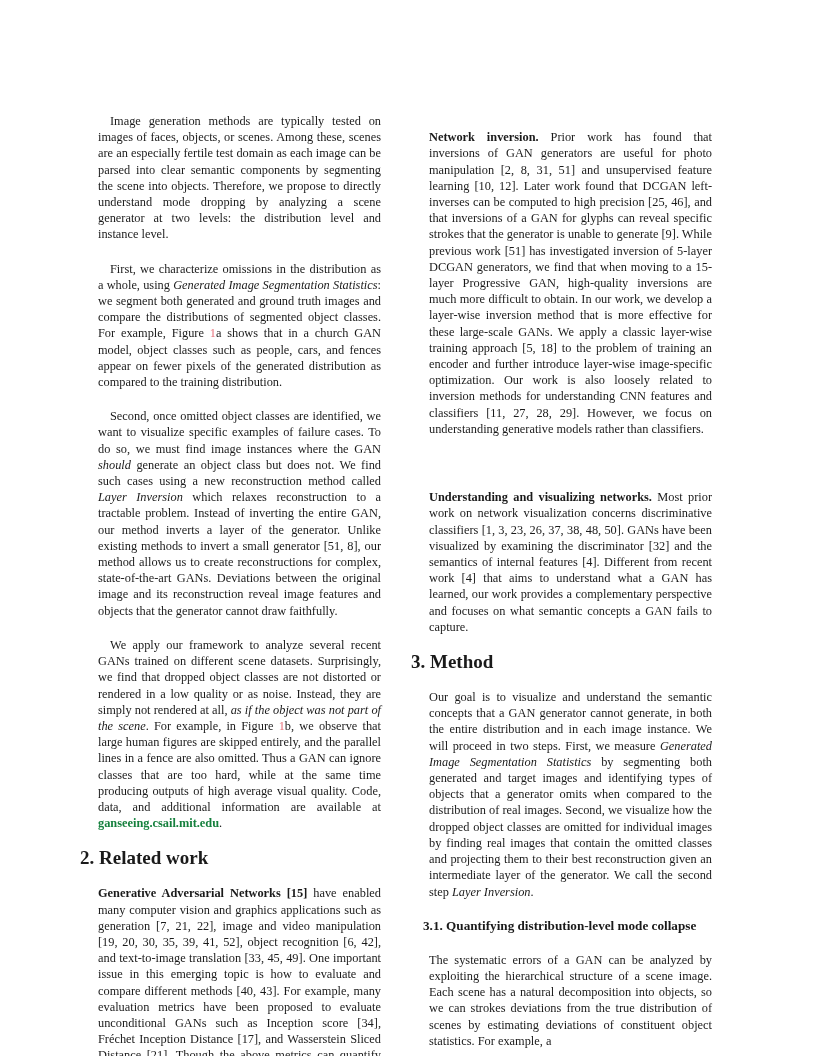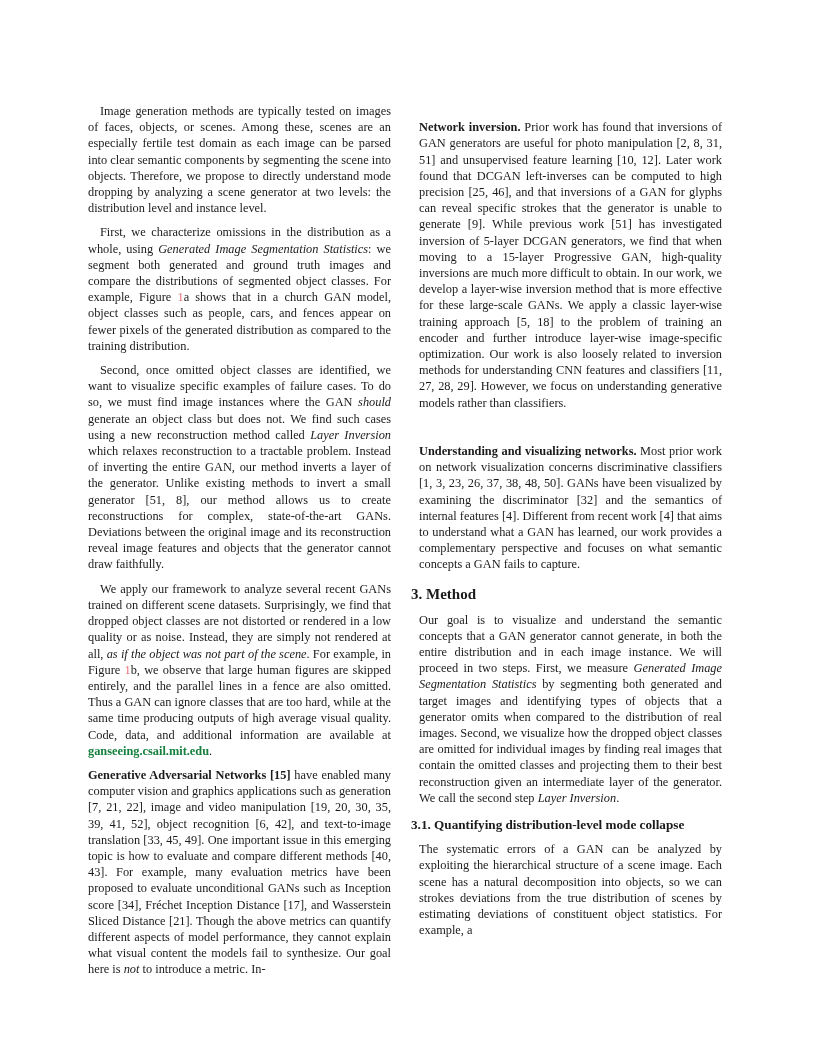--- a/index.html
+++ b/index.html
@@ -1,25 +1,25 @@
 <!DOCTYPE html>
 <html><head>
 <meta charset="utf-8">
 <style>
   html, body { margin: 0; padding: 0; background: #ffffff; }
   body { width: 816px; height: 1056px; position: relative; overflow: hidden;
          font-family: "Liberation Serif", serif; color: #1a1a1a; }
   .col { position: absolute; top: 95px; width: 319px; font-size: 12.35px; line-height: 16.2px; }
   .col-left { left: 80px; }
   .col-right { left: 411px; }
-  p { margin: 8px; text-align: justify; hyphens: manual; }
+  p { margin: 18px; text-align: justify; hyphens: manual; }
   p.indent { text-indent: 12px; }
   .runin { font-weight: bold; }
-  h2 { font-size: 15px; font-weight: bold; margin: 12px 0 9px 0; line-height: 18px; }
-  h3 { font-size: 13.2px; font-weight: bold; margin: 11px 0 7px 0; line-height: 16px; }
+  h2 { font-size: 19px; font-weight: bold; margin: 12px 0 9px 0; line-height: 18px; }
+  h3 { font-size: 13.2px; font-weight: bold; margin: 11px 0 7px 12px; line-height: 16px; }
   .gap { height: 16.2px; }
   .ref-fig { color: #e8707a; }
   .link { color: #15803d; font-weight: bold; }
   em { }
 </style>
 </head>
 <body>
 
 <div class="col col-left">
   <p class="indent">Image generation methods are typically tested on images of faces, objects, or scenes. Among these, scenes are an especially fertile test domain as each image can be parsed into clear semantic components by segmenting the scene into objects. Therefore, we propose to directly understand mode dropping by analyzing a scene generator at two levels: the distribution level and instance level.</p>
@@ -29,20 +29,21 @@
   </p>
 
   <p class="indent">
     <span>Second, once omitted object classes are identified, we want to visualize specific examples of failure cases. To do so, we must find image instances where the GAN </span><em>should</em><span> generate an object class but does not. We find such cases using a new reconstruction method called </span><em>Layer Inversion</em><span> which relaxes reconstruction to a tractable problem. Instead of inverting the entire GAN, our method inverts a layer of the generator. Unlike existing methods to invert a small generator [51, 8], our method allows us to create reconstructions for complex, state-of-the-art GANs. Deviations between the original image and its reconstruction reveal image features and objects that the generator cannot draw faithfully.</span>
   </p>
 
   <p class="indent">
     <span>We apply our framework to analyze several recent GANs trained on different scene datasets. Surprisingly, we find that dropped object classes are not distorted or rendered in a low quality or as noise. Instead, they are simply not rendered at all, </span><em>as if the object was not part of the scene</em><span>. For example, in Figure </span><a class="ref-fig">1</a><span>b, we observe that large human figures are skipped entirely, and the parallel lines in a fence are also omitted. Thus a GAN can ignore classes that are too hard, while at the same time producing outputs of high average visual quality. Code, data, and additional information are available at </span><a class="link">ganseeing.csail.mit.edu</a><span>.</span>
   </p>
 
+  <h2>2. Related work</h2>
 
   <p>
     <span class="runin">Generative Adversarial Networks [15]</span><span> have enabled many computer vision and graphics applications such as generation [7, 21, 22], image and video manipulation [19, 20, 30, 35, 39, 41, 52], object recognition [6, 42], and text-to-image translation [33, 45, 49]. One important issue in this emerging topic is how to evaluate and compare different methods [40, 43]. For example, many evaluation metrics have been proposed to evaluate unconditional GANs such as Inception score [34], Fréchet Inception Distance [17], and Wasserstein Sliced Distance [21]. Though the above metrics can quantify different aspects of model performance, they cannot explain what visual content the models fail to synthesize. Our goal here is </span><em>not</em><span> to introduce a metric. In-</span>
   </p>
 </div>
 
 <div class="col col-right">
 
   <div class="gap"></div>
 

